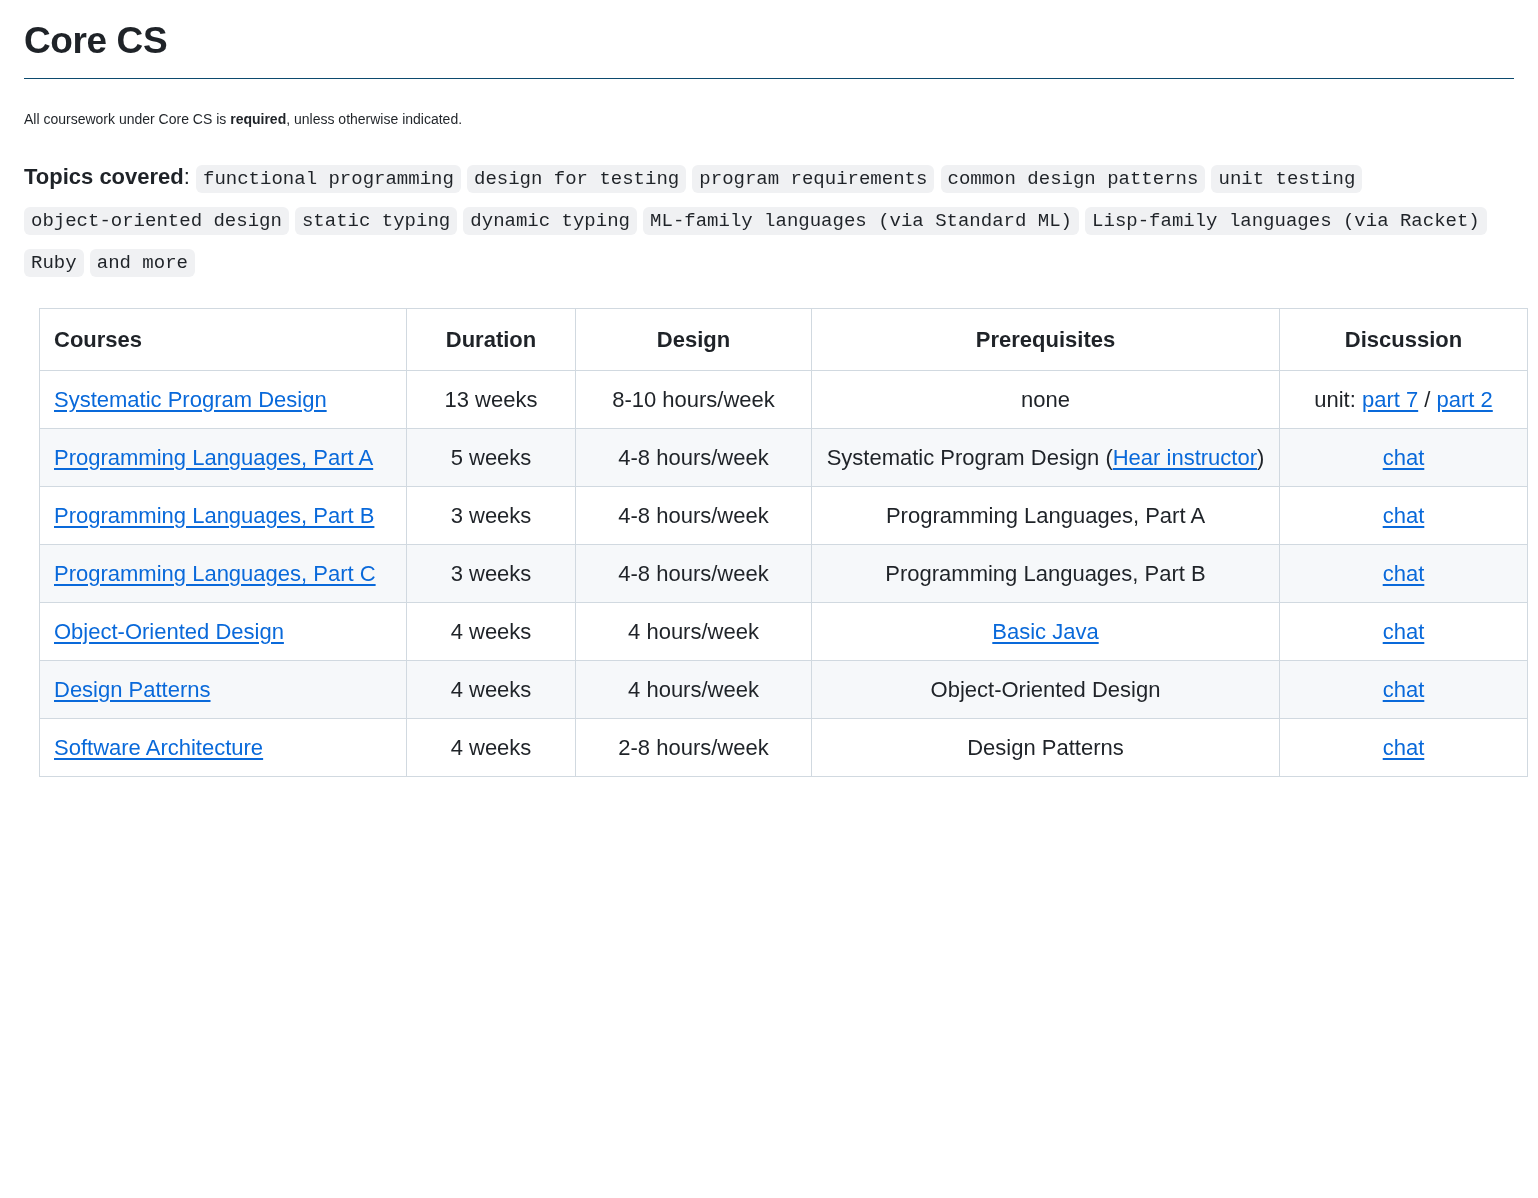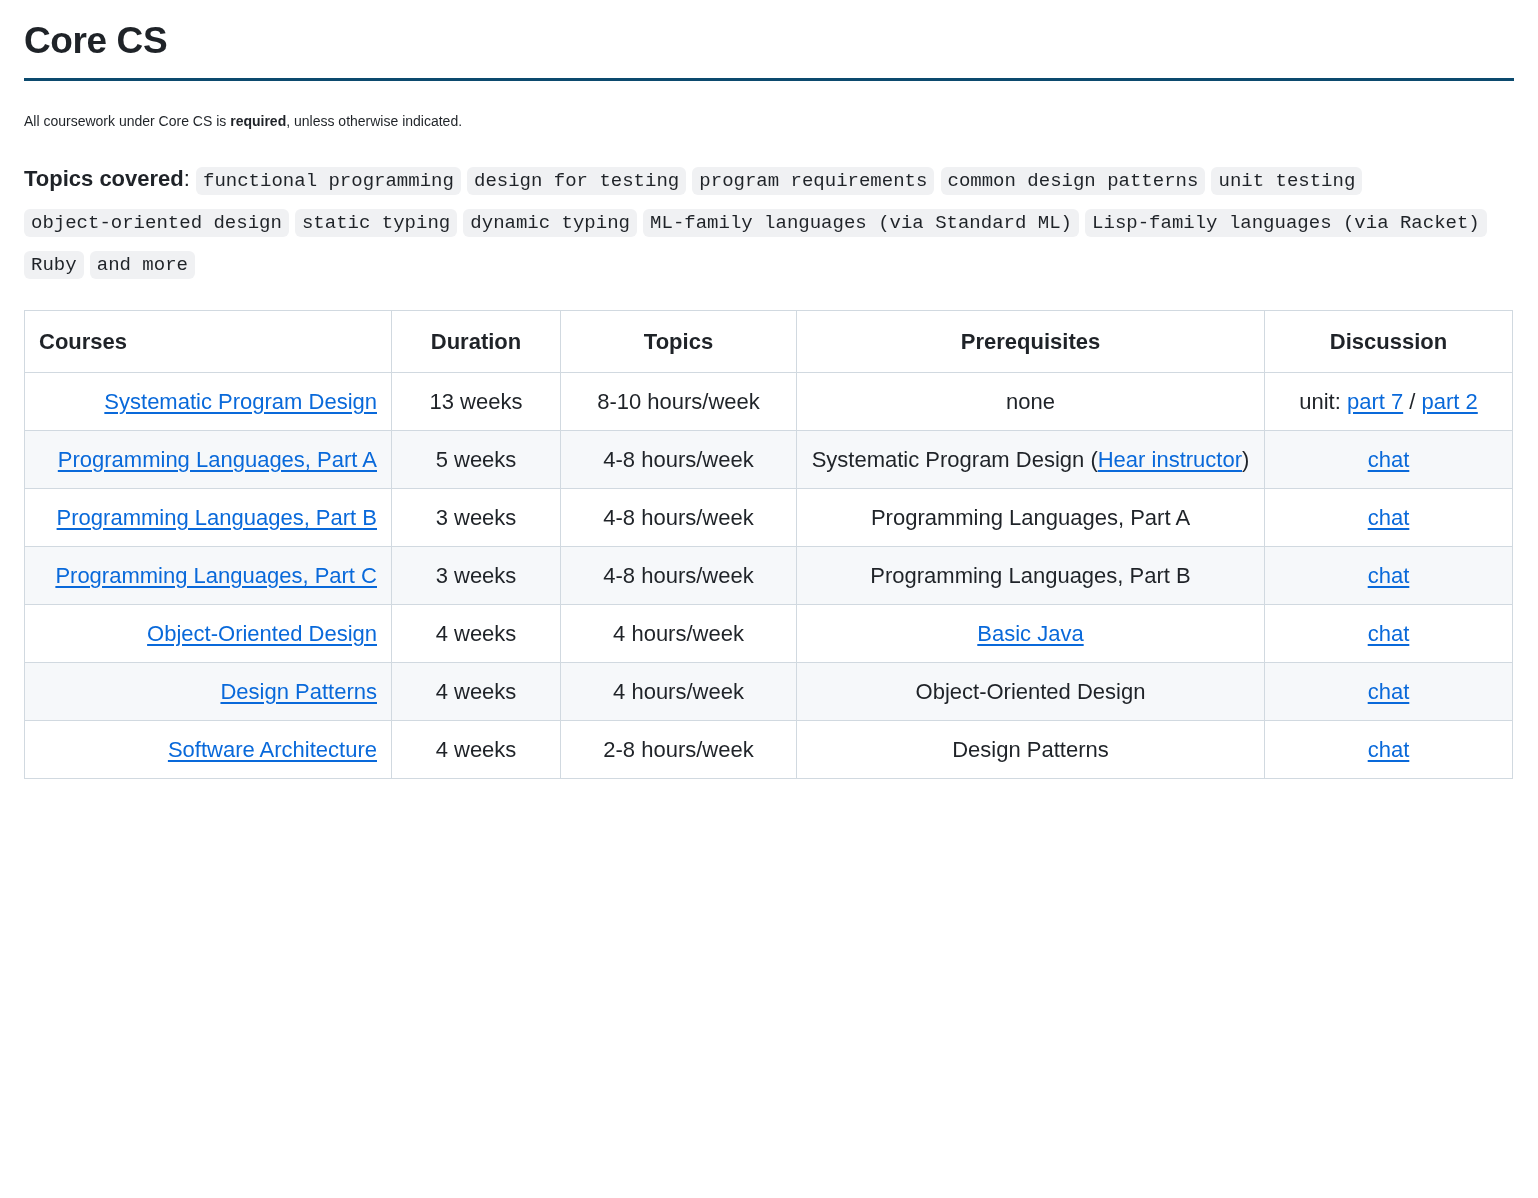--- a/index.html
+++ b/index.html
@@ -18,21 +18,21 @@
   .page {
     padding: 0 24px;
   }
   h1.page-title {
     font-size: 37px;
     line-height: 1.25;
     font-weight: bold;
     letter-spacing: -0.4px;
     margin: 18px 0 0 0;
     padding-bottom: 14px;
-    border-bottom: 3px solid #0c4a6e;
+    border-bottom: 1px solid #0c4a6e;
     color: #1f2328;
   }
   p.intro {
     font-size: 14px;
     line-height: 1.5;
     margin: 30px 0 0 0;
     color: #1f2328;
   }
   p.intro strong { font-weight: bold; }
   h2.section-title {
@@ -60,20 +60,21 @@
     padding: 3px 7px;
     white-space: nowrap;
     color: #1f2328;
   }
   table.courses-table {
     border-collapse: collapse;
     margin-top: 26px;
     width: 1185px;
     border: 1px solid #d1d9e0;
     table-layout: fixed;
+    margin-left: 15px;
   }
   table.courses-table th,
   table.courses-table td {
     border: 1px solid #d1d9e0;
     padding: 12px 14px;
     font-size: 22px;
     line-height: 1.5;
     vertical-align: middle;
   }
   table.courses-table th {
@@ -82,21 +83,21 @@
     padding-top: 14px;
     padding-bottom: 14px;
   }
   table.courses-table th.col-courses {
     text-align: left;
   }
   table.courses-table td {
     text-align: center;
   }
   table.courses-table td.cell-course {
-    text-align: right;
+    text-align: left;
   }
   table.courses-table tbody tr:nth-child(even) {
     background: #f6f8fa;
   }
   col.c-courses   { width: 367px; }
   col.c-duration  { width: 169px; }
   col.c-effort    { width: 236px; }
   col.c-prereq    { width: 468px; }
   col.c-discuss   { width: 248px; }
   a.link {
@@ -125,21 +126,21 @@
       <col class="c-courses">
         <col class="c-duration">
         <col class="c-effort">
         <col class="c-prereq">
         <col class="c-discuss">
     </colgroup>
     <thead>
       <tr>
         <th class="col-courses">Courses</th>
         <th>Duration</th>
-        <th>Topics</th>
+        <th>Design</th>
         <th>Prerequisites</th>
         <th>Discussion</th>
       </tr>
     </thead>
     <tbody id="table-body">
         <tr>
           <td class="cell-course"><a class="link" href="#">Systematic Program Design</a></td>
           <td>13 weeks</td>
           <td>8-10 hours/week</td>
           <td>none</td>

